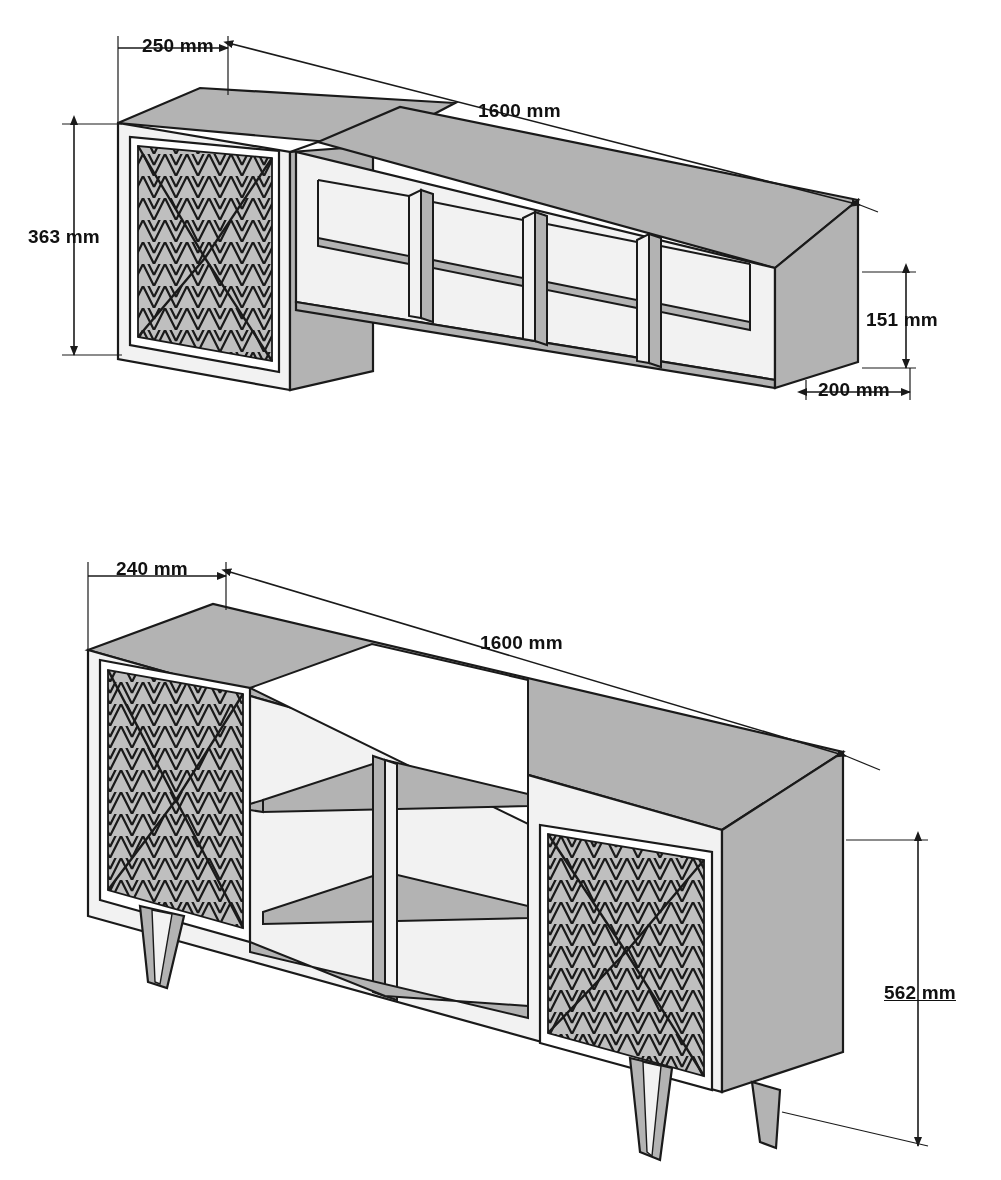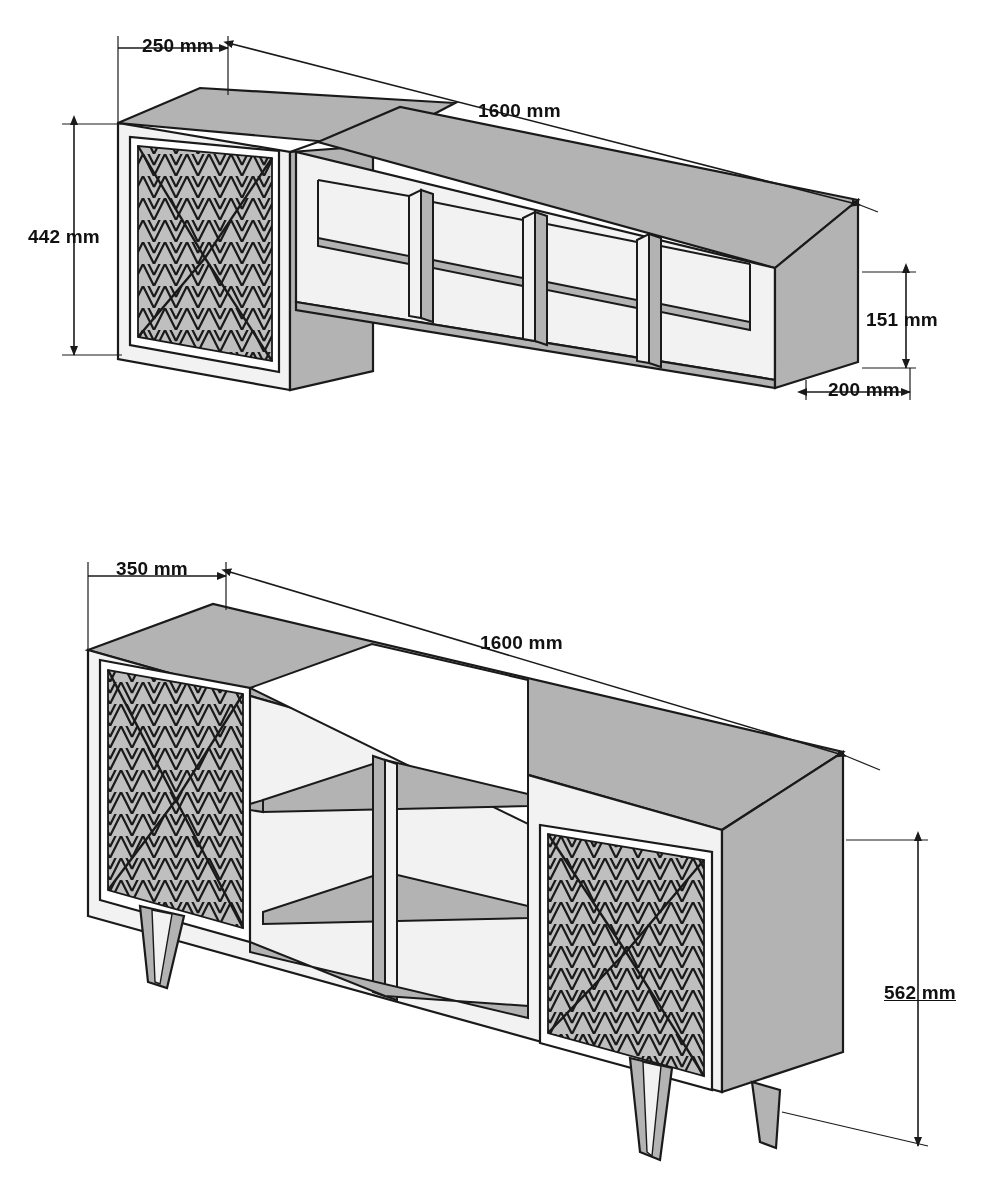--- a/index.html
+++ b/index.html
@@ -185,21 +185,21 @@
       <line x1="846" y1="756" x2="880" y2="770" stroke="#1a1a1a" stroke-width="1.2"></line>
 
       <line x1="918" y1="840" x2="918" y2="1146" stroke="#1a1a1a" stroke-width="1.6" marker-start="url(#arrow-start)" marker-end="url(#arrow-end)"></line>
       <line x1="846" y1="840" x2="928" y2="840" stroke="#1a1a1a" stroke-width="1.2"></line>
       <line x1="782" y1="1112" x2="928" y2="1146" stroke="#1a1a1a" stroke-width="1.2"></line>
     </g>
   </svg>
 
   <div class="dim-label" style="left:142px; top:35px;">250 mm</div>
   <div class="dim-label" style="left:478px; top:100px;">1600 mm</div>
-  <div class="dim-label" style="left:28px;  top:226px;">442 mm</div>
+  <div class="dim-label" style="left:28px;  top:226px;">363 mm</div>
   <div class="dim-label" style="left:866px; top:309px;">151 mm</div>
-  <div class="dim-label" style="left:818px; top:379px;margin-left:10px;">200 mm</div>
-
-  <div class="dim-label" style="left:116px; top:558px;">350 mm</div>
+  <div class="dim-label" style="left:818px; top:379px;">200 mm</div>
+
+  <div class="dim-label" style="left:116px; top:558px;">240 mm</div>
   <div class="dim-label" style="left:480px; top:632px;">1600 mm</div>
   <div class="dim-label" style="left:884px; top:982px;text-decoration:underline;">562 mm</div>
 
 </div>
 
 </body></html>

